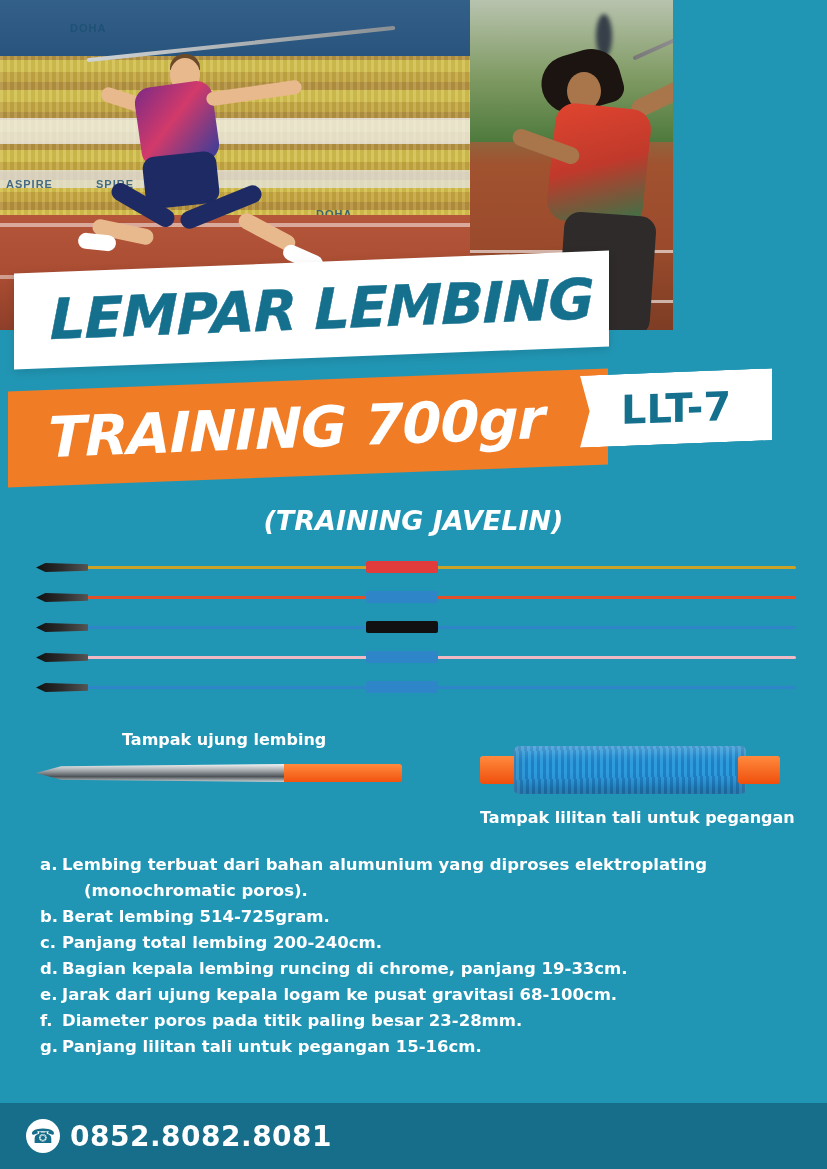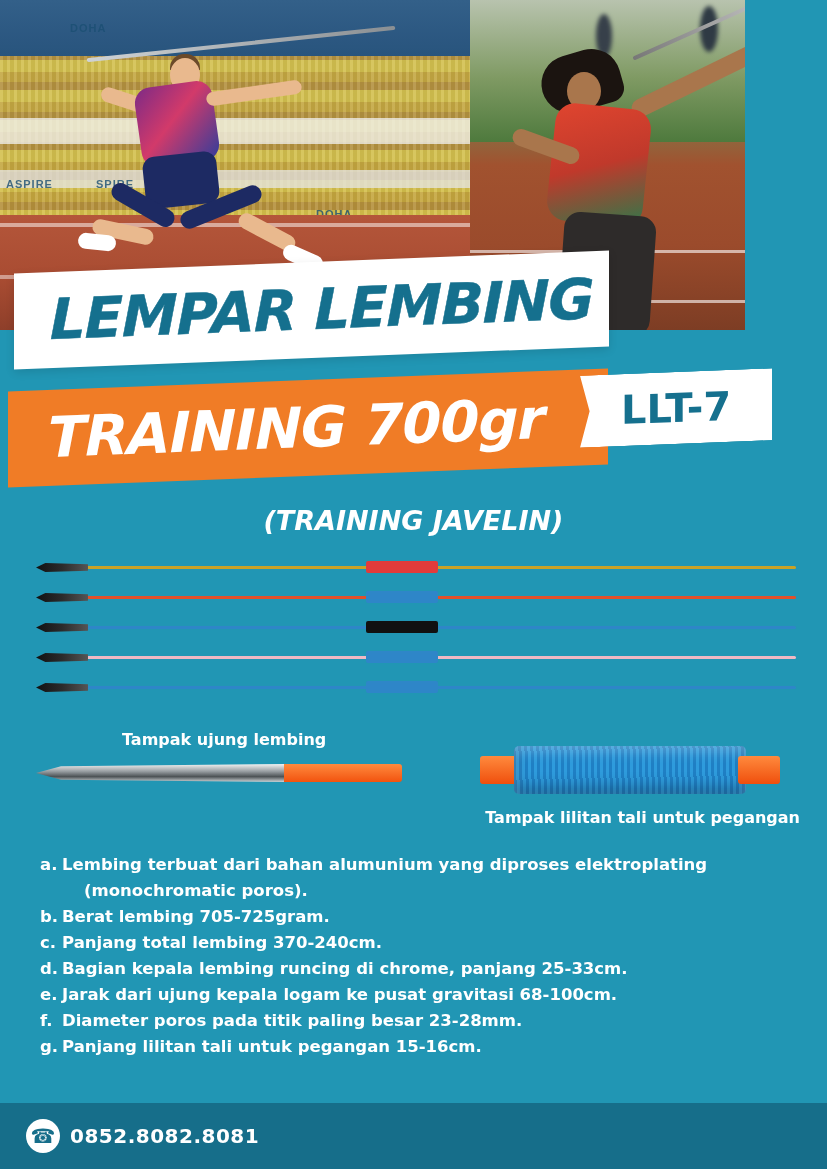--- a/index.html
+++ b/index.html
@@ -12,21 +12,21 @@
   .poster {
     position: relative;
     width: 827px; height: 1169px;
     background: #2196b4;
     overflow: hidden;
   }
 
   
   .hero {
     position: absolute; top: 0; left: 0;
-    width: 745px; height: 330px;
+    width: 673px; height: 330px;
     overflow: hidden;
     background: linear-gradient(180deg,#7fa8c4 0%, #6f94ad 40%, #9d7d5c 70%, #b06a48 100%);
   }
   
   .stands {
     position: absolute; left: 0; top: 0; width: 470px; height: 215px;
     background:
       repeating-linear-gradient(90deg, rgba(255,255,255,.10) 0 3px, rgba(0,0,0,.05) 3px 7px),
       repeating-linear-gradient(180deg, #d9c34a 0 12px, #c9a93c 12px 22px, #b8923a 22px 30px),
       #c8ab3e;
@@ -193,21 +193,21 @@
   }
   .grip-detail .end-l { left: 0; }
   .grip-detail .end-r { right: 0; }
   .grip-detail .cord {
     position:absolute; left: 34px; right: 34px; top: 4px; height: 48px;
     background: repeating-linear-gradient(88deg,#1f7fc4 0 3px,#2e9bdc 3px 6px);
     border-radius: 5px;
     box-shadow: inset 0 6px 12px rgba(255,255,255,.25), inset 0 -8px 14px rgba(0,0,0,.25);
   }
   .cap-grip {
-    position:absolute; left: 480px; top: 808px; width: 320px; text-align:right;
+    position:absolute; left: 480px; top: 808px; width: 320px; text-align:left;
     font-family: "DejaVu Sans", sans-serif;
     font-weight: 700; font-size: 16px; color: #ffffff;
   }
 
   
   .spec-title {
     position: absolute; left: 40px; top: 818px;
     font-family: "DejaVu Sans", sans-serif;
     font-weight: 700; font-size: 24px; color: #f07c26;
     text-decoration: underline; text-underline-offset: 4px;
@@ -236,21 +236,21 @@
   }
   .footer .phone-wrap { display:flex; align-items:center; gap: 10px; }
   .footer .phone-icon {
     width: 34px; height: 34px; border-radius: 50%;
     background: #ffffff; color:#166e8a;
     display:flex; align-items:center; justify-content:center;
     font-size: 20px; line-height: 1;
   }
   .footer .phone {
     font-family: "DejaVu Sans", sans-serif;
-    font-size: 20px; font-weight: 700; color: #ffffff; letter-spacing: .5px;
+    font-size: 28px; font-weight: 700; color: #ffffff; letter-spacing: .5px;
   }
 </style>
 </head>
 <body>
 
 <div class="poster">
 
   <div class="hero">
     <div class="stands"></div>
     <div class="stand-band b1"></div>
@@ -357,29 +357,29 @@
     <li>
       <span class="mark">a.</span>
       <span class="txt">Lembing terbuat dari bahan alumunium yang diproses elektroplating</span>
     </li>
     <li>
       <span class="mark"></span>
       <span class="txt spec-cont">(monochromatic poros).</span>
     </li>
     <li>
       <span class="mark">b.</span>
-      <span class="txt">Berat lembing 705-725gram.</span>
+      <span class="txt">Berat lembing 514-725gram.</span>
     </li>
     <li>
       <span class="mark">c.</span>
-      <span class="txt">Panjang total lembing 370-240cm.</span>
+      <span class="txt">Panjang total lembing 200-240cm.</span>
     </li>
     <li>
       <span class="mark">d.</span>
-      <span class="txt">Bagian kepala lembing runcing di chrome, panjang 25-33cm.</span>
+      <span class="txt">Bagian kepala lembing runcing di chrome, panjang 19-33cm.</span>
     </li>
     <li>
       <span class="mark">e.</span>
       <span class="txt">Jarak dari ujung kepala logam ke pusat gravitasi 68-100cm.</span>
     </li>
     <li>
       <span class="mark">f.</span>
       <span class="txt">Diameter poros pada titik paling besar 23-28mm.</span>
     </li>
     <li>

